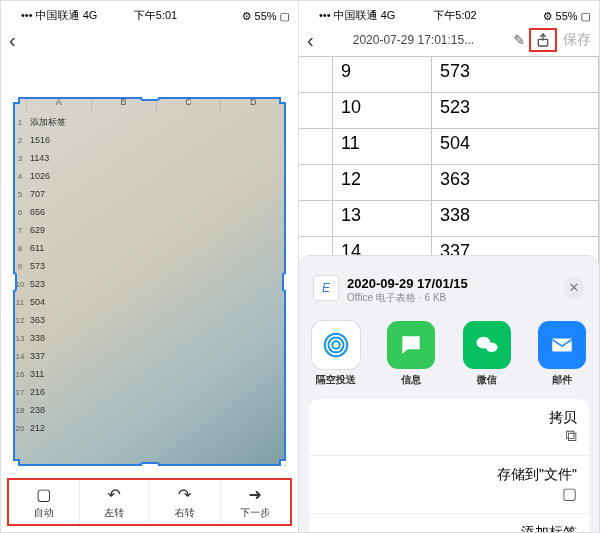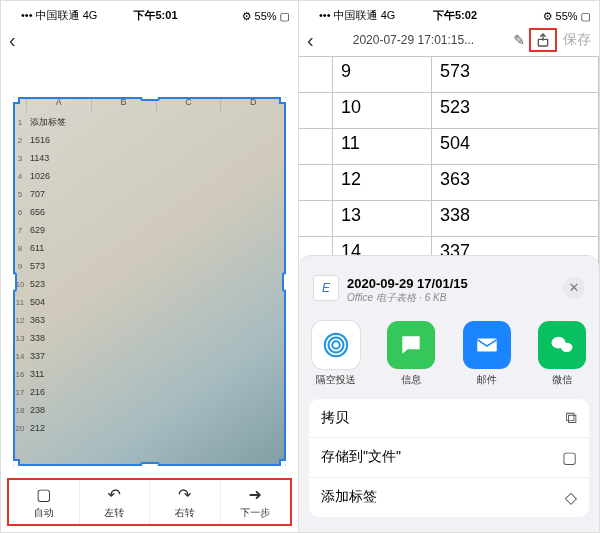--- a/index.html
+++ b/index.html
@@ -2,21 +2,21 @@
 <html><head>
 <meta charset="utf-8">
 <style>
 * { margin: 0; padding: 0; box-sizing: border-box; font-family: -apple-system, "Helvetica Neue", Arial, sans-serif; }
 body { width: 600px; height: 533px; background: #fff; display: flex; position: relative; border: 1px solid #ddd; }
 .pane { height: 531px; position: relative; overflow: hidden; background: #fff; }
 .pane.left { width: 298px; border-right: 1px solid #ddd; }
 .pane.right { width: 300px; }
 .statusbar { height: 22px; display: flex; align-items: flex-end; padding: 0 8px; font-size: 11px; color: #000; margin-left: 12px; }
 .statusbar .carrier { flex: 1; }
-.statusbar .time { flex: 1; text-align: center; font-weight: 700; }
+.statusbar .time { flex: 1; text-align: center; font-weight: 400; }
 .statusbar .batt { flex: 1; text-align: right; }
 .header { height: 34px; display: flex; align-items: center; padding: 0 8px; font-size: 14px; color: #333; }
 .header .back { font-size: 20px; color: #333; }
 .header .title { flex: 1; text-align: center; font-size: 12px; color: #444; white-space: nowrap; overflow: hidden; }
 .header .share-box { position: relative; padding: 2px 4px; }
 .header .share-box.hl { border: 2px solid #e4342a; }
 .header .save { color: #aaa; margin-left: 6px; font-size: 14px; }
 .photo-area { position: absolute; top: 56px; left: 6px; right: 6px; bottom: 60px; background: #fff; }
 .photo { position: absolute; top: 40px; left: 6px; right: 6px; bottom: 6px; background: linear-gradient(145deg, #d8d6ce 0%, #cfcabb 45%, #a8bcc0 75%, #7f9ea5 100%); border-radius: 2px; overflow: hidden; }
 .crop { position: absolute; inset: 0; border: 2px solid #2b7de1; }
@@ -48,27 +48,27 @@
 .rrow { display: flex; height: 36px; font-size: 18px; color: #000; }
 .rrow div { border: 1px solid #c7c7c7; padding: 4px 8px; margin: -1px 0 0 -1px; }
 .rrow .c1 { width: 35px; }
 .rrow .c2 { width: 100px; }
 .rrow .c3 { flex: 1; }
 .sheet { position: absolute; left: 0; right: 0; bottom: 0; top: 254px; background: #f2f2f6; border-top: 1px solid #ddd; border-radius: 12px 12px 0 0; padding: 10px; }
 .sheet-head { display: flex; align-items: center; gap: 8px; padding: 4px 4px 10px; }
 .filebadge { width: 26px; height: 26px; background: #fff; border: 1px solid #ddd; border-radius: 4px; display: flex; align-items: center; justify-content: center; font-style: italic; color: #3575d4; font-size: 12px; }
 .finfo { flex: 1; margin-top: 6px; }
 .finfo .ft { font-size: 13px; font-weight: 600; color: #000; }
-.finfo .fs { font-size: 10px; color: #8a8a8e; font-style: italic; }
+.finfo .fs { font-size: 10px; color: #8a8a8e; }
 .closex { width: 22px; height: 22px; border-radius: 11px; background: #e9e9ed; color: #7a7a80; display: flex; align-items: center; justify-content: center; font-size: 13px; }
-.share-row { display: flex; gap: 26px; padding: 6px 2px 12px; overflow: hidden; }
+.share-row { display: flex; gap: 26px; padding: 6px 2px 12px; overflow: hidden; font-weight: bold; }
 .sapp { width: 58px; text-align: center; font-size: 10px; color: #333; }
 .sapp .sic { width: 48px; height: 48px; border-radius: 11px; margin: 0 auto 4px; display: flex; align-items: center; justify-content: center; color: #fff; font-size: 22px; }
 .actions { background: #fff; border-radius: 10px; overflow: hidden; }
-.arow { display: flex; align-items: flex-start; justify-content: space-between; padding: 10px 12px; font-size: 14px; color: #000; border-bottom: 1px solid #eee; }
+.arow { display: flex; align-items: flex-end; justify-content: space-between; padding: 10px 12px; font-size: 14px; color: #000; border-bottom: 1px solid #eee; flex-direction: column; }
 .arow:last-child { border-bottom: none; }
 .arow .aicon { color: #555; font-size: 16px; }
 svg { display: block; }
 </style>
 </head>
 <body>
 
 <div class="pane left">
   <div class="statusbar">
     <span class="carrier">••• 中国联通  4G</span>
@@ -321,37 +321,37 @@
         </div>
         <div class="sapp">
           <div class="sic" style="background:#34c759;">
             <svg width="26" height="26" viewBox="0 0 24 24" fill="#fff">
               <path d="M4 4h16v12H9l-5 4V4z"></path>
             </svg>
           </div>
           <div>信息</div>
         </div>
         <div class="sapp">
+          <div class="sic" style="background:#07c160;">
+            <svg width="28" height="28" viewBox="0 0 24 24" fill="#fff">
+              <ellipse cx="9" cy="10" rx="6" ry="5"></ellipse>
+              <ellipse cx="16" cy="14" rx="5" ry="4"></ellipse>
+            </svg>
+          </div>
+          <div>微信</div>
+        </div>
+        <div class="sapp">
           <div class="sic" style="background:#1b84ff;">
             <svg width="26" height="26" viewBox="0 0 24 24" fill="#fff">
               <rect x="3" y="6" width="18" height="12" rx="1"></rect>
               <path d="M3 7l9 6 9-6" stroke="#1b84ff" stroke-width="1.5" fill="none"></path>
             </svg>
           </div>
           <div>邮件</div>
         </div>
-        <div class="sapp">
-          <div class="sic" style="background:#07c160;">
-            <svg width="28" height="28" viewBox="0 0 24 24" fill="#fff">
-              <ellipse cx="9" cy="10" rx="6" ry="5"></ellipse>
-              <ellipse cx="16" cy="14" rx="5" ry="4"></ellipse>
-            </svg>
-          </div>
-          <div>微信</div>
-        </div>
       </div>
     <div class="actions" id="actions">
         <div class="arow">
           <span>拷贝</span>
           <span class="aicon">⧉</span>
         </div>
         <div class="arow">
           <span>存储到"文件"</span>
           <span class="aicon">▢</span>
         </div>

